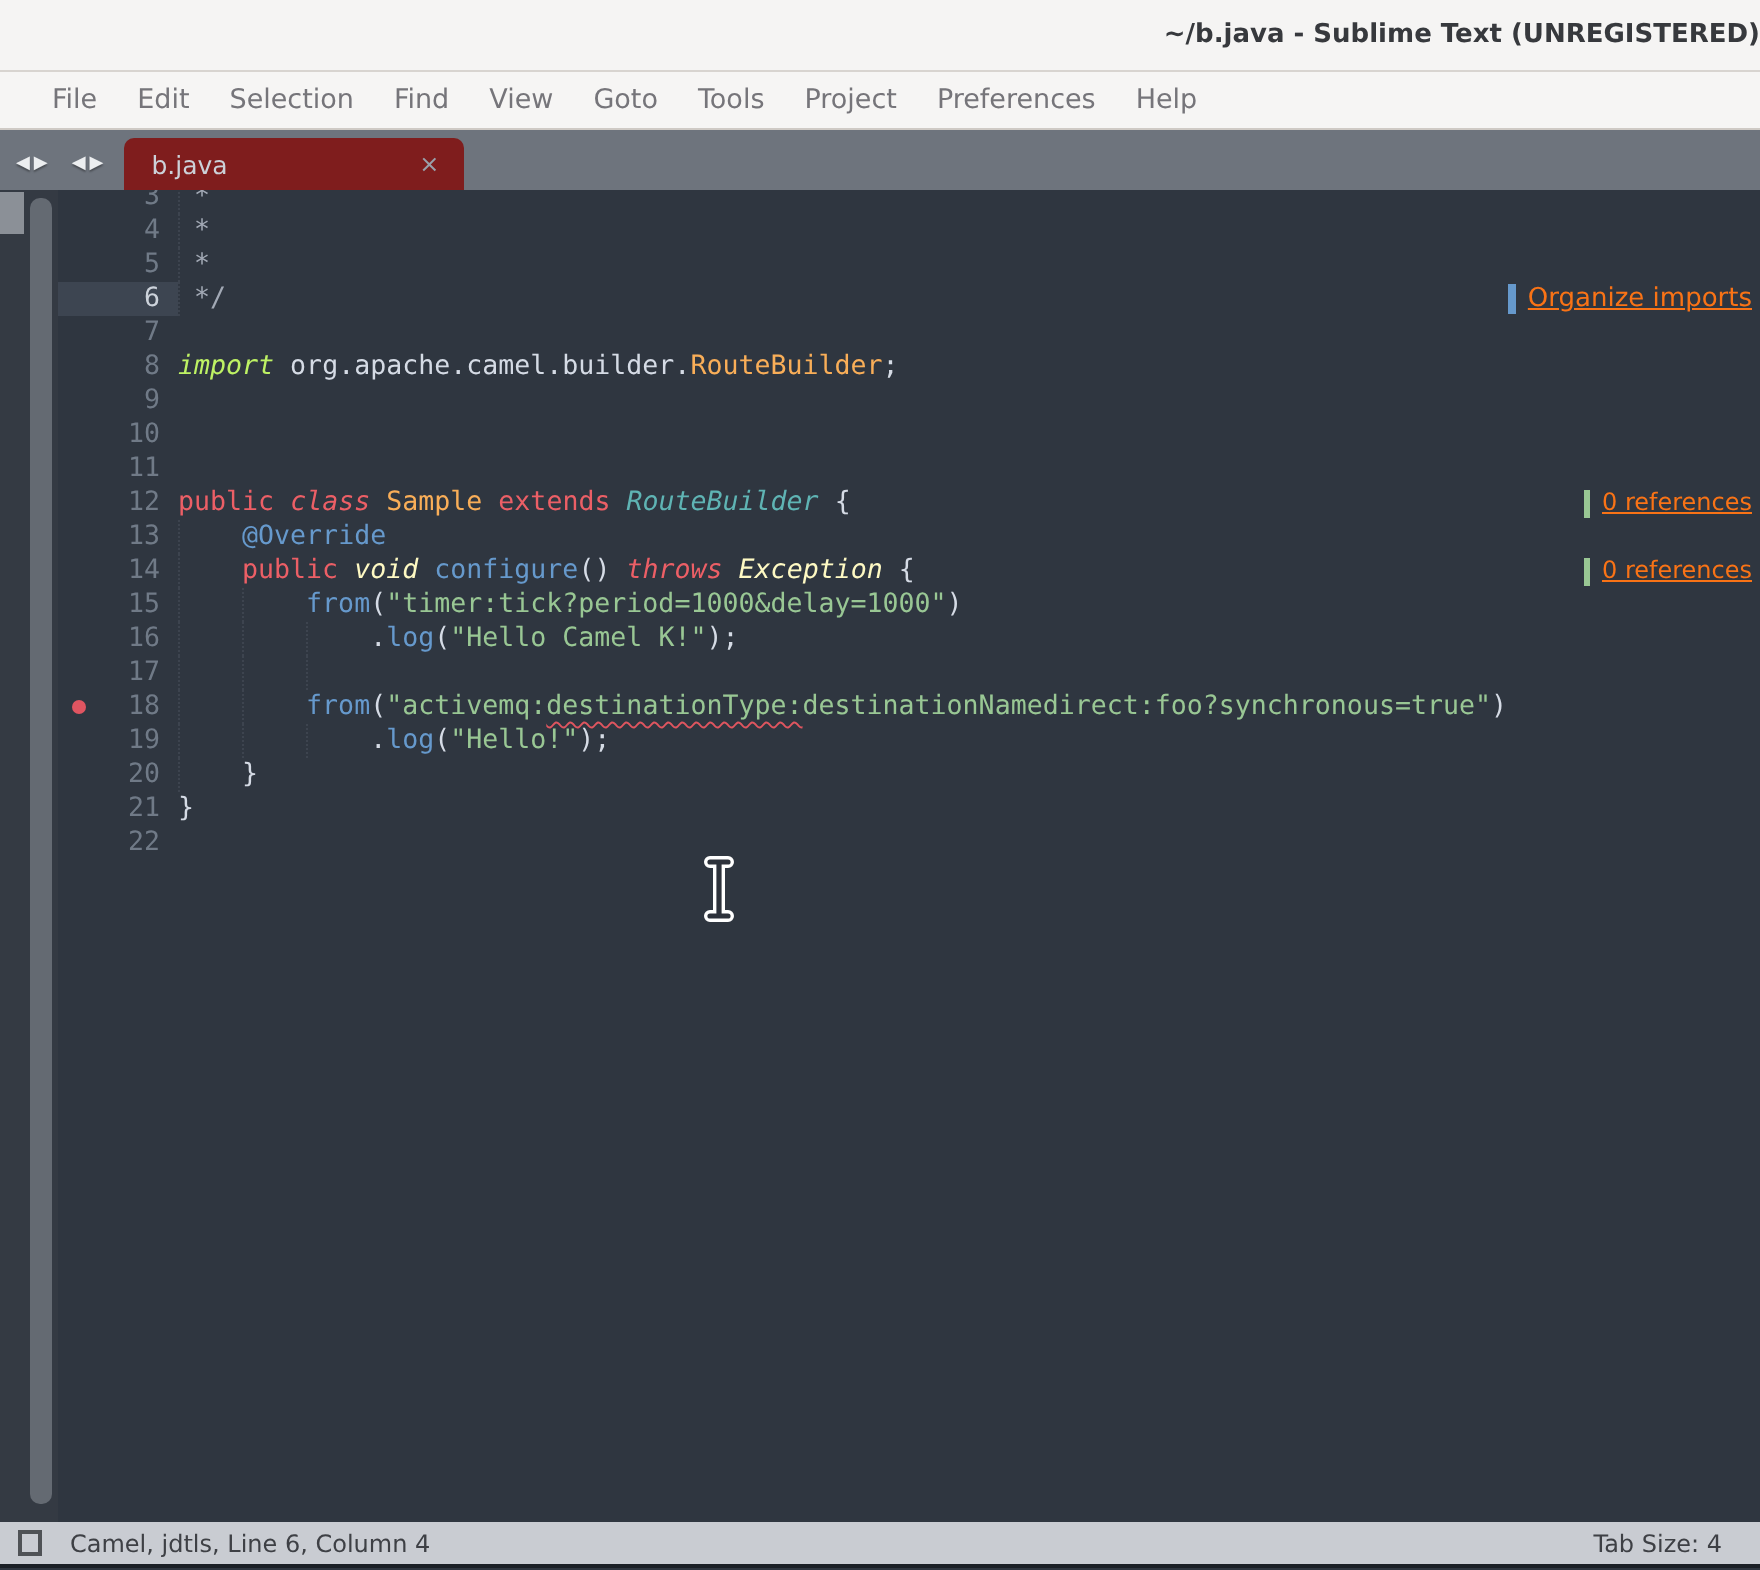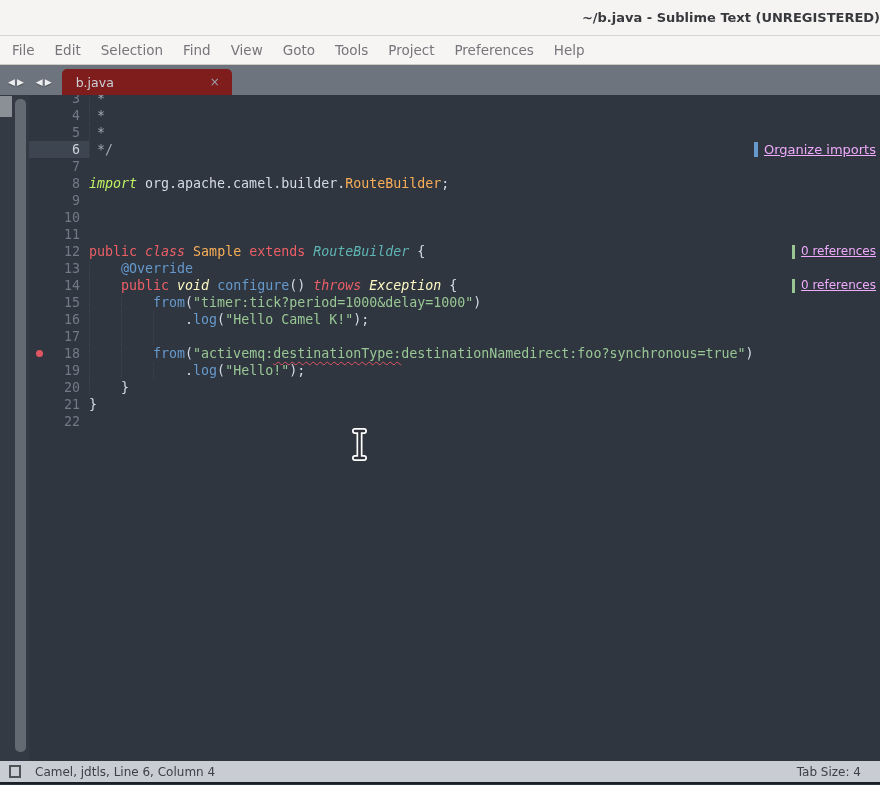--- a/index.html
+++ b/index.html
@@ -7,21 +7,21 @@
   body { font-family:"DejaVu Sans", sans-serif; }
   .window { position:relative; width:880px; height:785px; background:#2f3640; }
 
   
   .titlebar { height:36px; background:#f5f4f3; border-bottom:1px solid #d8d4d0;
               display:flex; align-items:center; justify-content:flex-end; }
   .titlebar .title { font-size:13px; font-weight:bold; color:#37393d; }
 
   
   .menubar { height:29px; background:#f6f5f4; border-bottom:1px solid #cfcac5;
-             display:flex; align-items:center; padding-left:2px; }
+             display:flex; align-items:center; padding-left:16px; }
   .menubar .mitem { font-size:13.5px; color:#76757a; padding:5px 10px; cursor:default; }
 
   
   .tabbar { height:30px; background:#6e747d; display:flex; align-items:flex-end; }
   .tabnav { display:flex; align-items:center; gap:10px; padding:0 8px 8px 8px; }
   .tabnav .navpair { font-size:9px; color:#eceef0; letter-spacing:2px;
                      text-shadow:0 1px 1px rgba(0,0,0,0.35); cursor:default; }
   .tab { width:170px; height:26px; background:#7f1d1d; border-radius:5px 5px 0 0;
          display:flex; align-items:center; padding:0 12px 0 14px; }
   .tab .tlabel { font-size:12.5px; color:#ccd1d8; flex:1; }
@@ -55,21 +55,21 @@
   .tk-inh { color:#5fb4b4; font-style:italic; }
   .tk-com { color:#a2a9b5; }
   .tk-txt { color:#d5dbe5; }
   .sq { text-decoration:underline; text-decoration-style:wavy; text-decoration-color:#e0555f;
         text-decoration-thickness:1px; text-underline-offset:3px;margin-top:24px; }
 
   
   .annot { position:absolute; right:4px; height:17px; display:flex; align-items:center;
            font-family:"DejaVu Sans", sans-serif; }
   .annot .bar { width:4px; height:15px; margin-right:6px; }
-  .annot .alink { color:#f0abfc; text-decoration:underline; cursor:pointer;text-align:center; }
+  .annot .alink { color:#f97316; text-decoration:underline; cursor:pointer;text-align:center; }
   .annot.big .alink { font-size:13px; }
   .annot.small .alink { font-size:12px; }
   .annot.small .bar { width:3.5px; height:14px; }
 
   
   .statusbar { height:21px; background:#c9ccd2; display:flex; align-items:center;
                font-size:12px; color:#3e4045; }
   .sb-icon { width:12px; height:13px; border:2px solid #4f5256; margin:0 14px 0 9px; }
   .sb-left { flex:1; }
   .sb-right { margin-right:19px; }

